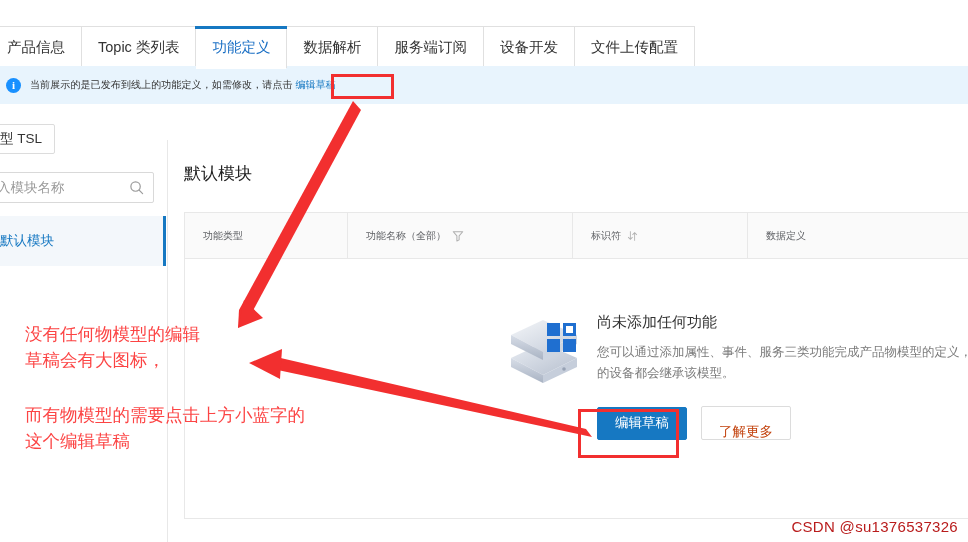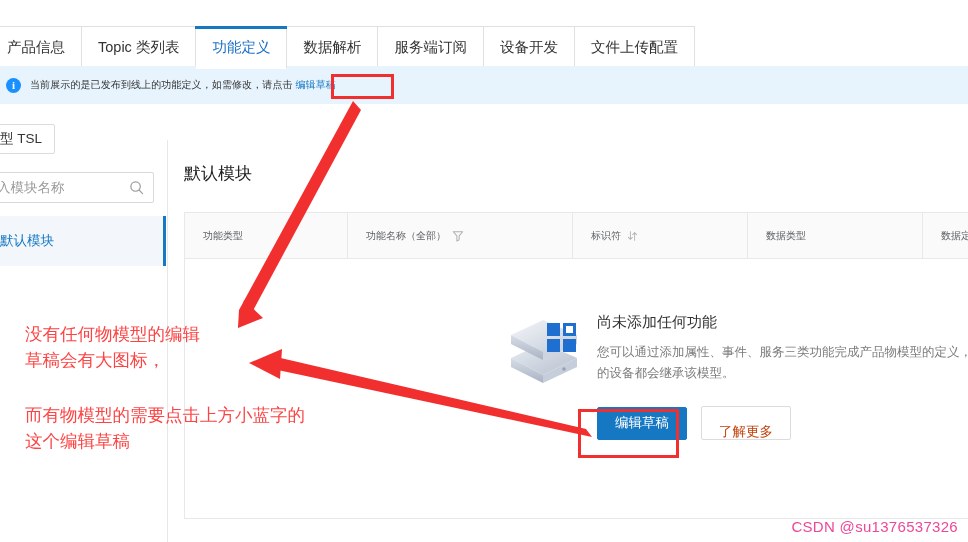--- a/index.html
+++ b/index.html
@@ -109,21 +109,21 @@
     font-family:"Liberation Sans","DejaVu Sans",sans-serif;
   }
 
   
   .anno{position:absolute;inset:0;pointer-events:none;}
   .anno-box{position:absolute;border:3px solid #f22f2f;box-sizing:border-box;}
   .anno-text{
     position:absolute;color:#fc4444;font-size:17.5px;line-height:26px;white-space:pre;
   }
   .watermark{
-    position:absolute;right:10px;bottom:7px;color:#ec4899;font-size:15px;letter-spacing:.3px;
+    position:absolute;right:10px;bottom:7px;color:#b91c1c;font-size:15px;letter-spacing:.3px;
   }
 </style>
 </head>
 <body>
 
 <div class="root">
 
   <div class="tabbar">
     <div class="tabs">
       <div class="tab">
@@ -195,23 +195,20 @@
         </span>
       </div>
       <div class="th" style="width:175px">
         <span>标识符</span>
         <span class="th-icon">
           <svg viewBox="0 0 12 14" width="11" height="12" fill="currentColor">
             <path d="M3 1.5v8.2L1.3 8 .6 8.7 3.5 11.6 6.4 8.7 5.7 8 4 9.7V1.5z"></path>
             <path d="M9 12.5V4.3L10.7 6l.7-.7L8.5 2.4 5.6 5.3l.7.7L8 4.3v8.2z"></path>
           </svg>
         </span>
-      </div>
-      <div class="th" style="width:175px">
-        <span>数据类型</span>
       </div>
       <div class="th" style="width:50px">
         <span>数据定义</span>
       </div>
     </div>
 
     <div class="empty">
       <div class="empty-icon">
         <svg viewBox="0 0 74 70" width="74" height="70">
           <defs>

